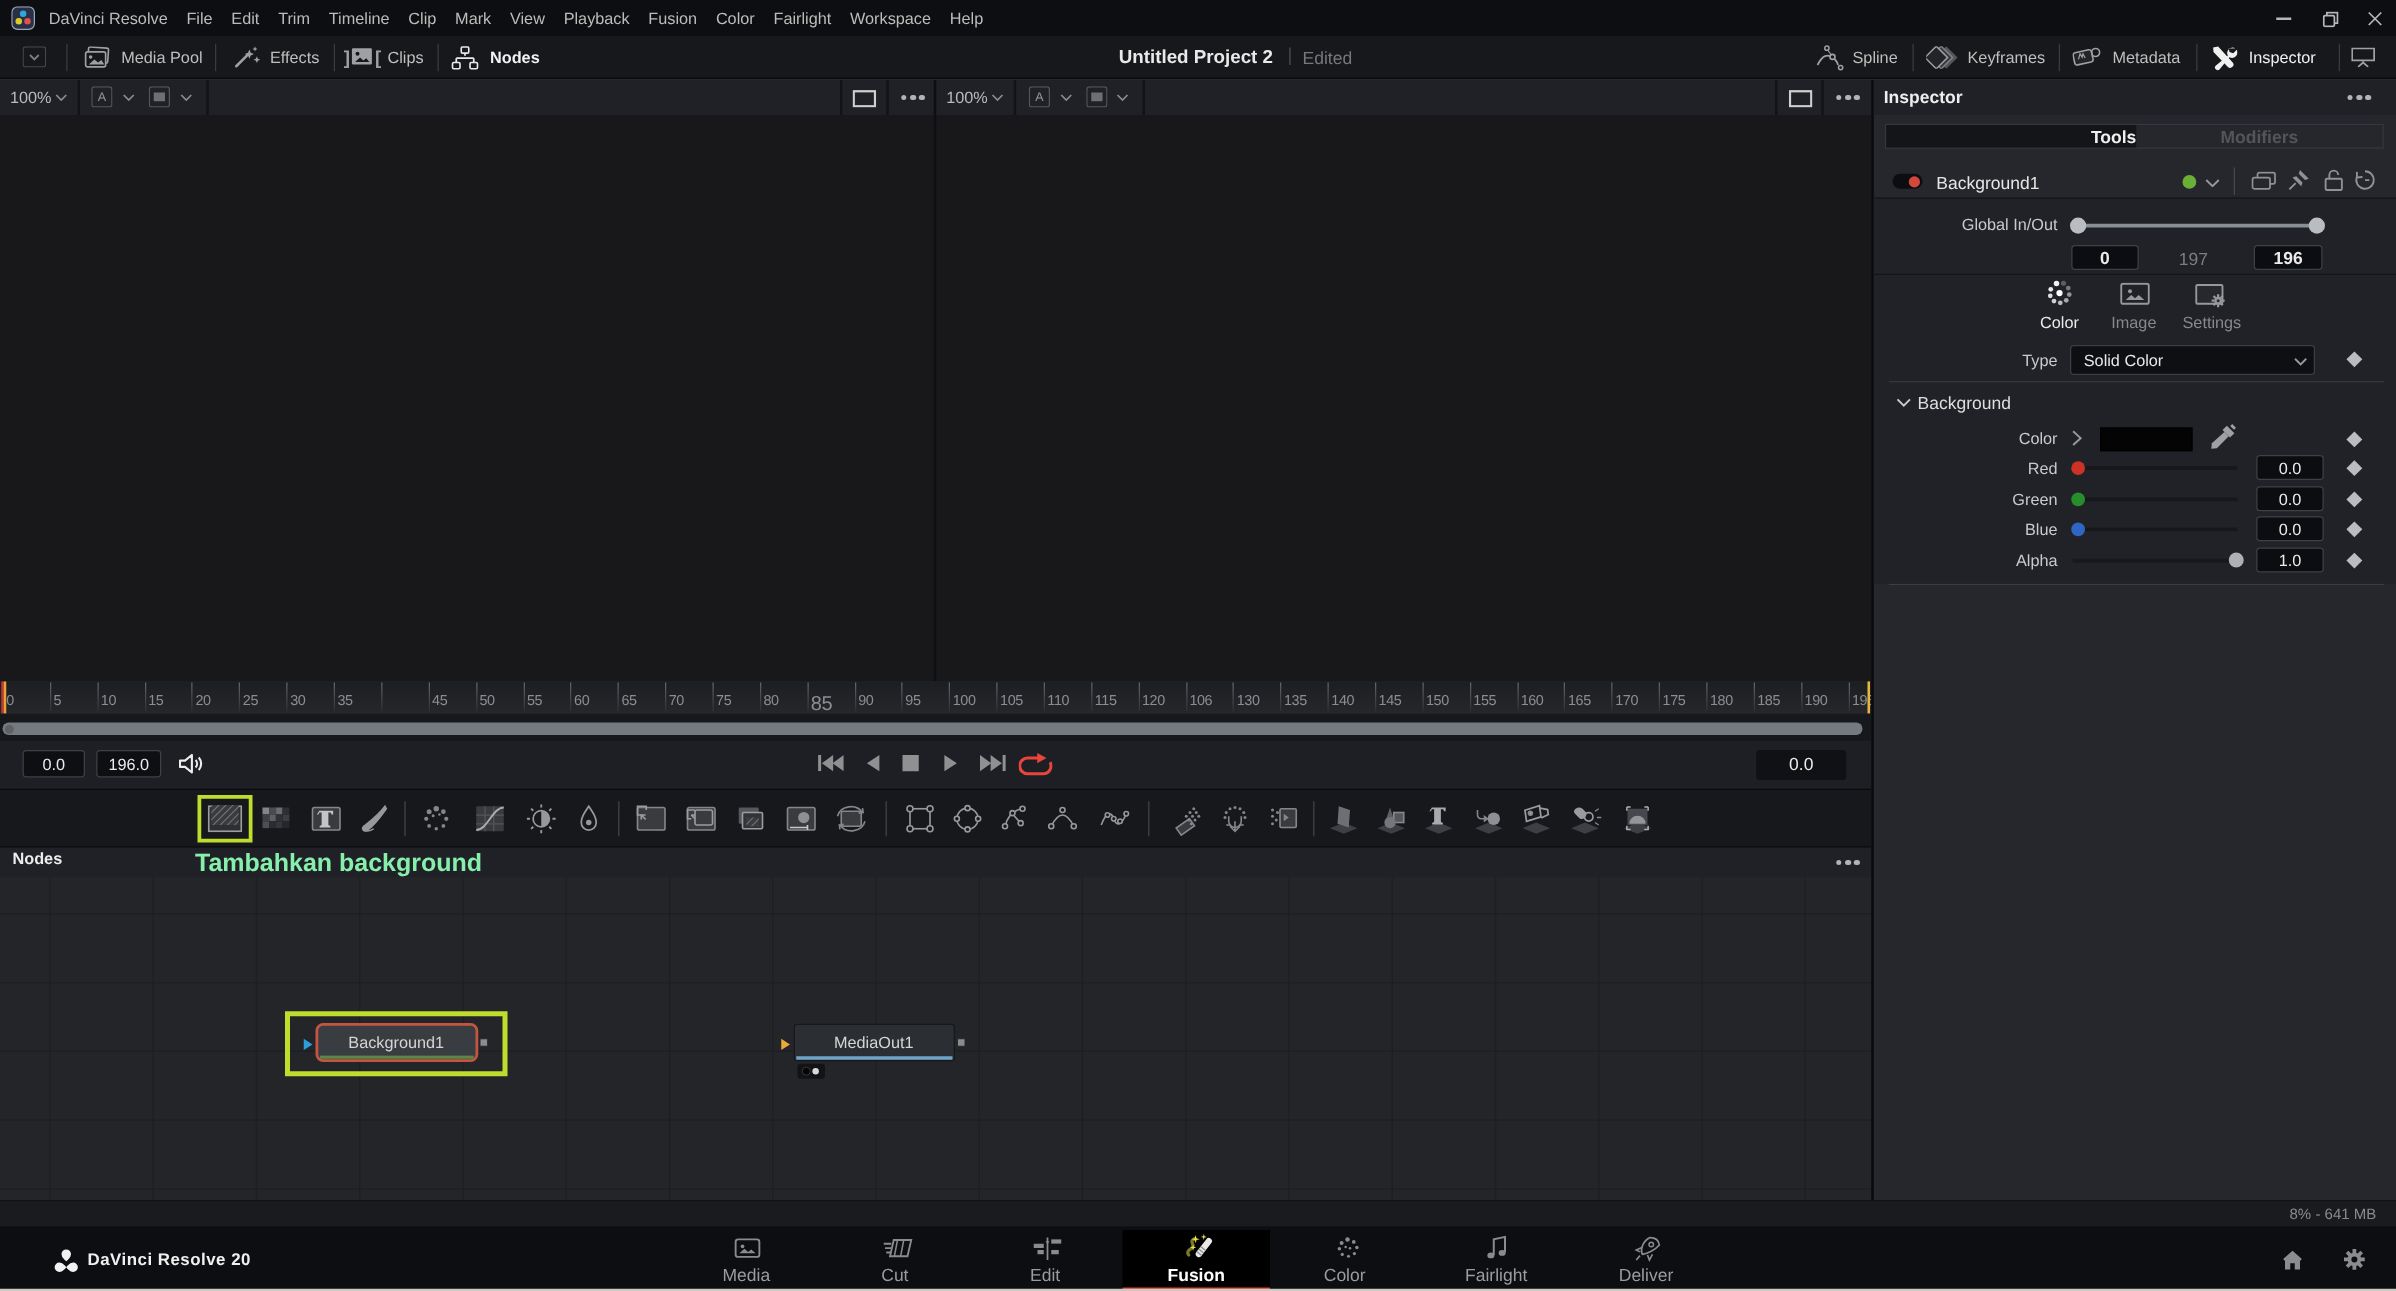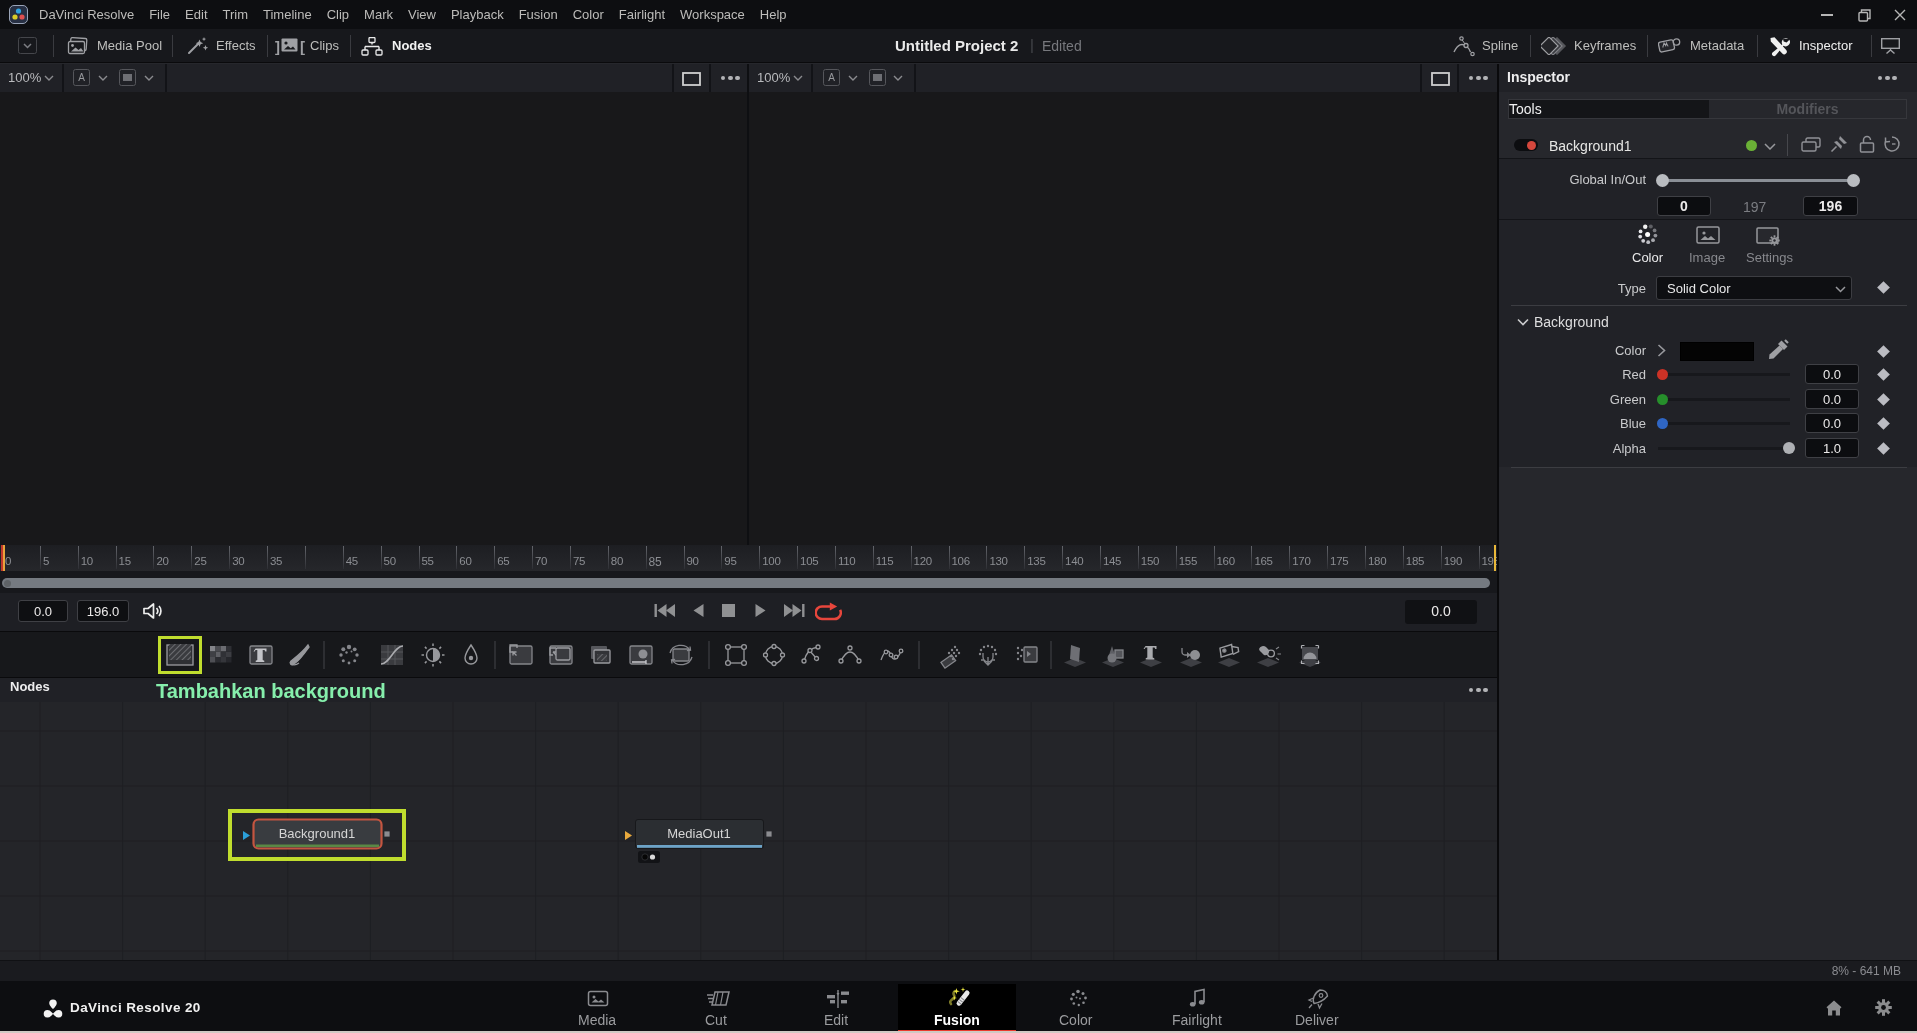--- a/index.html
+++ b/index.html
@@ -238,21 +238,21 @@
   <span class="abs" style="left:459.3px; top:10px; color:#8b8d92; font-size:11.5px; letter-spacing:-0.3px;">60</span>
   <div class="abs" style="left:494.2px; top:1px; width:1px; height:23px; background:linear-gradient(#63656b, #2e2f34);"></div>
   <span class="abs" style="left:497.2px; top:10px; color:#8b8d92; font-size:11.5px; letter-spacing:-0.3px;">65</span>
   <div class="abs" style="left:532.0px; top:1px; width:1px; height:23px; background:linear-gradient(#63656b, #2e2f34);"></div>
   <span class="abs" style="left:535.0px; top:10px; color:#8b8d92; font-size:11.5px; letter-spacing:-0.3px;">70</span>
   <div class="abs" style="left:569.9px; top:1px; width:1px; height:23px; background:linear-gradient(#63656b, #2e2f34);"></div>
   <span class="abs" style="left:572.9px; top:10px; color:#8b8d92; font-size:11.5px; letter-spacing:-0.3px;">75</span>
   <div class="abs" style="left:607.8px; top:1px; width:1px; height:23px; background:linear-gradient(#63656b, #2e2f34);"></div>
   <span class="abs" style="left:610.8px; top:10px; color:#8b8d92; font-size:11.5px; letter-spacing:-0.3px;">80</span>
   <div class="abs" style="left:645.6px; top:1px; width:1px; height:23px; background:linear-gradient(#63656b, #2e2f34);"></div>
-  <span class="abs" style="left:648.6px; top:10px; color:#8b8d92; font-size:12px; letter-spacing:-0.3px;">85</span>
+  <span class="abs" style="left:648.6px; top:10px; color:#8b8d92; font-size:16px; letter-spacing:-0.3px;">85</span>
   <div class="abs" style="left:683.5px; top:1px; width:1px; height:23px; background:linear-gradient(#63656b, #2e2f34);"></div>
   <span class="abs" style="left:686.5px; top:10px; color:#8b8d92; font-size:11.5px; letter-spacing:-0.3px;">90</span>
   <div class="abs" style="left:721.3px; top:1px; width:1px; height:23px; background:linear-gradient(#63656b, #2e2f34);"></div>
   <span class="abs" style="left:724.3px; top:10px; color:#8b8d92; font-size:11.5px; letter-spacing:-0.3px;">95</span>
   <div class="abs" style="left:759.2px; top:1px; width:1px; height:23px; background:linear-gradient(#63656b, #2e2f34);"></div>
   <span class="abs" style="left:762.2px; top:10px; color:#8b8d92; font-size:11.5px; letter-spacing:-0.3px;">100</span>
   <div class="abs" style="left:797.1px; top:1px; width:1px; height:23px; background:linear-gradient(#63656b, #2e2f34);"></div>
   <span class="abs" style="left:800.1px; top:10px; color:#8b8d92; font-size:11.5px; letter-spacing:-0.3px;">105</span>
   <div class="abs" style="left:834.9px; top:1px; width:1px; height:23px; background:linear-gradient(#63656b, #2e2f34);"></div>
   <span class="abs" style="left:837.9px; top:10px; color:#8b8d92; font-size:11.5px; letter-spacing:-0.3px;">110</span>
@@ -742,21 +742,21 @@
   <div class="abs" style="left:0; top:0; width:420px; height:28px; background:#202126;">
     <span class="abs" style="left:8px; top:5px; color:#ededee; font-size:14px; font-weight:bold;">Inspector</span>
     <div class="dots" style="left:379px; top:12px;">
           <i></i>
           <i></i>
           <i></i>
         </div>
   </div>
 
   <div class="abs" style="left:9px; top:35px; width:399px; height:20px; background:#26272c; border:1px solid #36373c;">
-    <div class="abs" style="left:0; top:0; width:200px; height:18px; background:#141518; color:#f0f0f1; font-size:14px; font-weight:normal; text-align:left; line-height:18px;">Tools</div>
+    <div class="abs" style="left:0; top:0; width:200px; height:18px; background:#141518; color:#f0f0f1; font-size:14px; font-weight:bold; text-align:right; line-height:18px;">Tools</div>
     <div class="abs" style="left:200px; top:0; width:197px; height:18px; color:#54555a; font-size:14px; font-weight:bold; text-align:center; line-height:18px;">Modifiers</div>
   </div>
 
   <div class="abs" style="left:15px; top:75px; width:24px; height:12px; background:#0c0d10; border-radius:6px;">
     <div class="abs" style="left:13px; top:1.5px; width:9px; height:9px; border-radius:50%; background:#d4473d;"></div>
   </div>
   <span class="abs" style="left:50px; top:74px; color:#e6e6e4; font-size:14px;">Background1</span>
   <div class="abs" style="left:247px; top:76px; width:11px; height:11px; border-radius:50%; background:#6ab036;"></div>
   <svg class="abs" style="left:265px; top:79px;" width="12" height="7" viewBox="0 0 12 7">
         <path d="M1 1 l5 5 5-5" fill="none" stroke="#97989c" stroke-width="1.5"></path>

